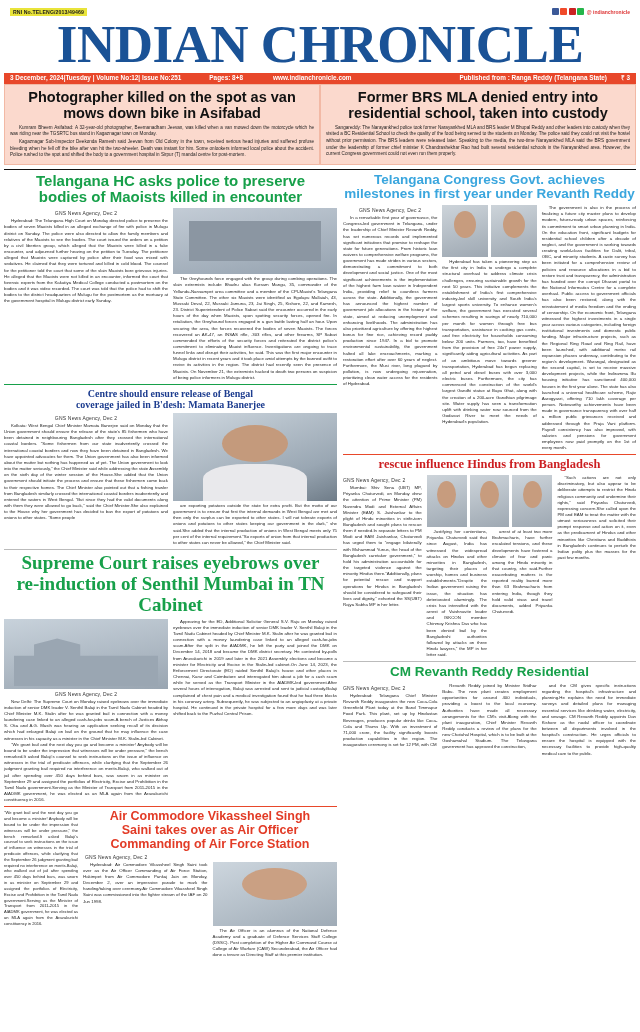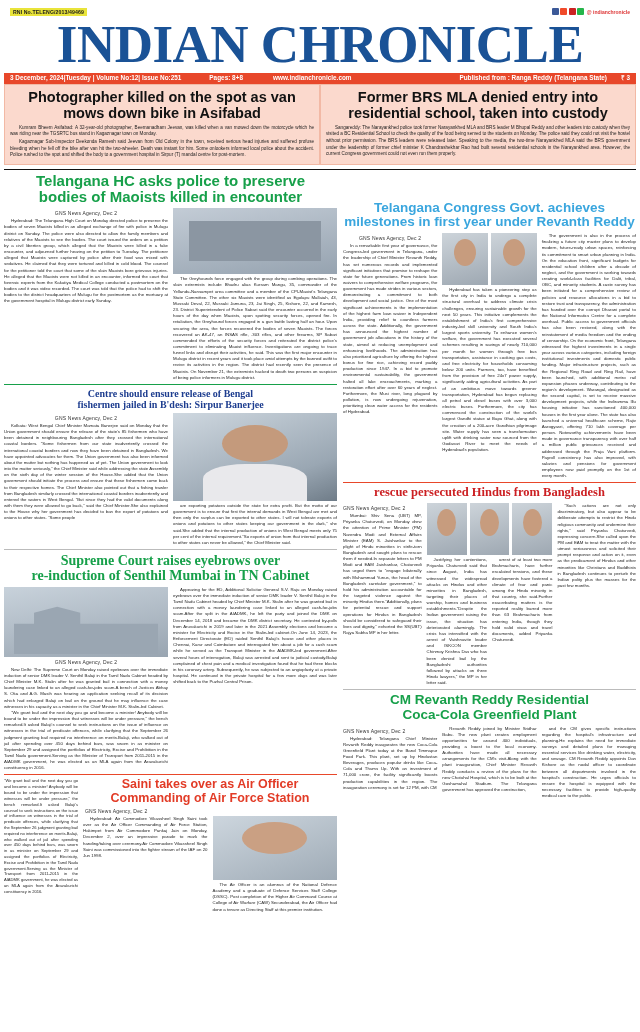--- a/index.html
+++ b/index.html
@@ -81,21 +81,21 @@
   .hl-green {
     font-family: "Liberation Sans", sans-serif; font-weight: bold;
     color: #17a04a; text-align: center; line-height: 1.08;
   }
   .hl-blue-serif {
     font-family: "Liberation Serif", serif; font-weight: bold;
     color: #1d3d8f; text-align: center; line-height: 1.1;
   }
   .hl-blue {
     font-family: "Liberation Sans", sans-serif; font-weight: bold;
-    color: #3aa6de; text-align: center; line-height: 1.08; margin-top: 28px;
+    color: #3aa6de; text-align: center; line-height: 1.08;
   }
   .hl-green-serif {
     font-family: "Liberation Serif", serif; font-weight: bold;
     color: #17a04a; text-align: center; line-height: 1.1;
   }
   .hl-red-serif {
     font-family: "Liberation Serif", serif; font-weight: bold;
     color: #cc1f22; text-align: center; line-height: 1.1;
   }
   .hl-red {
@@ -190,41 +190,41 @@
           <div class="bodytext" style="margin-top:2px;">
               <span class="ind">The Greyhounds force engaged with the group during combing operations. The slain extremists include Bhadru alias Kursam Mangu, 35, commander of the Yellandu-Nansampet area committee and a member of the CPI-Maoist's Telangana State Committee. The other six Maoists were identified as Egolapu Mallaiah, 43, Mussaki Deval, 22, Mussaki Jamuna, 23, Jai Singh, 25, Kishore, 22, and Kamesh, 23. District Superintendent of Police Sabari said the encounter occurred in the early hours of the day when Maoists, upon spotting security forces, opened fire. In retaliation, the Greyhound forces engaged in a gun battle lasting half an hour. Upon securing the area, the forces recovered the bodies of seven Maoists. The forces recovered an AK-47, an INSAS rifle, .303 rifles, and other firearms, SP Sabari commended the efforts of the security forces and reiterated the district police's commitment to eliminating Maoist influence. Investigations are ongoing to trace funnel links and disrupt their activities, he said. This was the first major encounter in Mulugu district in recent years and it took place amid attempts by the banned outfit to revive its activities in the region. The district had recently seen the presence of Maoists. On November 21, the extremists hacked to death two persons on suspicion of being police informers in Mulugu district.</span>
             </div>
         </div>
       </div>
 
       <div class="greenline"></div>
 
       <div class="hl-blue-serif" style="font-size:10px;">
         <div>Centre should ensure release of Bengal</div>
-        <div>fishermen jailed in B'desh: Sirpur Banerjee</div>
+        <div>coverage jailed in B'desh: Mamata Banerjee</div>
       </div>
 
       <div class="cols2" style="margin-top:3px;">
         <div class="col">
           <div class="byline">GNS News Agency, Dec 2</div>
           <div class="bodytext">
               <span class="ind">Kolkata: West Bengal Chief Minister Mamata Banerjee said on Monday that the Union government should ensure the release of the state's 85 fishermen who have been detained in neighbouring Bangladesh after they crossed the international coastal borders. "Some fishermen from our state inadvertently crossed the international coastal borders and now they have been detained in Bangladesh. We have appointed advocates for them. The Union government has also been informed about the matter but nothing has happened as of yet. The Union government to look into the matter seriously," the Chief Minister said while addressing the state Assembly on the sixth day of the winter session of the House.She added that the Union government should initiate the process and ensure that these fishermen come back to their respective homes. The Chief Minister also pointed out that a fishing trawler from Bangladesh similarly crossed the international coastal borders inadvertently and entered the waters in West Bengal. "But since they had the valid documents along with them they were allowed to go back," said the Chief Minister.She also explained to the House why her government has decided to ban the export of potatoes and onions to other states. "Some people</span>
             </div>
         </div>
         <div class="col">
           <div class="photo ph-mamata"></div>
           <div class="bodytext" style="margin-top:2px;">
               <span class="ind">are exporting potatoes outside the state for extra profit. But the motto of our government is to ensure that first the internal demands in West Bengal are met and then only the surplus can be exported to other states. I will not tolerate exports of onions and potatoes to other states keeping our government in the dark," she said.She added that the internal production of onions in West Bengal meets only 75 per cent of the internal requirement."So exports of onion from that internal production to other states can never be allowed," the Chief Minister said.</span>
             </div>
         </div>
       </div>
 
       <div class="thinrule"></div>
 
-      <div class="hl-green-serif" style="font-size:14px;">
+      <div class="hl-green-serif" style="font-size:19px;">
         <div>Supreme Court raises eyebrows over</div>
         <div>re-induction of Senthil Mumbai in TN Cabinet</div>
       </div>
 
       <div class="cols2" style="margin-top:3px;">
         <div class="col">
           <div class="photo ph-sc"></div>
           <div class="byline" style="margin-top:2px;">GNS News Agency, Dec 2</div>
           <div class="bodytext">
               <span class="ind">New Delhi: The Supreme Court on Monday raised eyebrows over the immediate induction of senior DMK leader V. Senthil Balaji in the Tamil Nadu Cabinet headed by Chief Minister M.K. Stalin after he was granted bail in connection with a money laundering case linked to an alleged cash-for-jobs scam.A bench of Justices Abhay S. Oka and A.G. Masih was hearing an application seeking recall of its decision which had enlarged Balaji on bail on the ground that he may influence the case witnesses in his capacity as a minister in the Chief Minister M.K. Stalin-led Cabinet.</span>
@@ -241,20 +241,21 @@
       </div>
 
       <div class="redline"></div>
 
       <div class="cols2">
         <div style="flex:0 0 74px; max-width:74px;">
           <div class="bodytext" style="font-size:4.1px;"><span>"We grant bail and the next day you go and become a minister! Anybody will be bound to be under the impression that witnesses will be under pressure," the bench remarked.It asked Balaji's counsel to seek instructions on the issue of influence on witnesses in the trial of predicate offences, while clarifying that the September 26 judgment granting bail required no interference on merits.Balaji, who walked out of jail after spending over 450 days behind bars, was sworn in as minister on September 29 and assigned the portfolios of Electricity, Excise and Prohibition in the Tamil Nadu government.Serving as the Minister of Transport from 2011-2015 in the AIADMK government, he was elected as an MLA again from the Aravakurichi constituency in 2016.</span></div>
         </div>
         <div style="flex:1 1 0; min-width:0;">
           <div class="hl-red" style="font-size:12.5px;">
+            <div>Air Commodore Vikassheel Singh</div>
             <div>Saini takes over as Air Officer</div>
             <div>Commanding of Air Force Station</div>
           </div>
           <div class="byline" style="text-align:left; margin-left:2px;">GNS News Agency, Dec 2</div>
           <div class="cols2" style="margin-top:2px;">
             <div class="col">
               <div class="bodytext">
                   <span class="ind">Hyderabad: Air Commodore Vikassheel Singh Saini took over as the Air Officer Commanding of Air Force Station, Hakimpet from Air Commodore Pankaj Jain on Monday, December 2, over an impressive parade to mark the handing/taking over ceremony.Air Commodore Vikassheel Singh Saini was commissioned into the fighter stream of the IAF on 20 Jun 1998.</span>
                 </div>
             </div>
@@ -296,21 +297,21 @@
         <div class="col">
           <div class="bodytext">
               <span class="ind">The government is also in the process of finalizing a future city master plans to develop modern, future-ready urban spaces, reinforcing its commitment to smart urban planning in India. On the education front, significant budgets for residential school children after a decade of neglect, and the government is working towards creating world-class facilities for Dalit, tribal, OBC, and minority students. A caste survey has been initiated for a comprehensive review of policies and resource allocations in a bid to restore trust and transparency, the administration has handed over the corrupt Dharani portal to the National Informatics Centre for a complete overhaul. Public access to government officials has also been restored, along with the reinstatement of media freedom and the ending of censorship. On the economic front, Telangana witnessed the highest investments in a single year across various categories, including foreign institutional investments and domestic public funding. Major infrastructure projects, such as the Regional Ring Road and Ring Rail, have been launched, with additional metro rail expansion phases underway, contributing to the region's development. Warangal, designated as the second capital, is set to receive massive development projects, while the Indiramma Illu housing initiative has sanctioned 400,000 houses in the first year alone. The state has also launched a universal healthcare scheme, Rajiv Aarogyasri, offering 710 lakh coverage per person. Noteworthy achievements have been made in governance transparency with over half a million public grievances received and addressed through the Praja Vani platform. Payroll consistency has also improved, with salaries and pensions for government employees now paid promptly on the 1st of every month.</span>
             </div>
         </div>
       </div>
 
       <div class="redline"></div>
 
       <div class="hl-red-serif" style="font-size:12.5px;">
-        <div>rescue persecuted Hindus from Bangladesh</div>
+        <div>rescue influence Hindus from Bangladesh</div>
       </div>
 
       <div class="cols3" style="margin-top:3px;">
         <div class="col">
           <div class="byline" style="text-align:left;">GNS News Agency, Dec 2</div>
           <div class="bodytext">
               <span class="ind">Mumbai: Shiv Sena (UBT) MP, Priyanka Chaturvedi, on Monday drew the attention of Prime Minister (PM) Narendra Modi and External Affairs Minister (EAM) S. Jaishankar to the plight of Hindu minorities in strife-torn Bangladesh and sought plans to rescue them if needed.In separate letters to PM Modi and EAM Jaishankar, Chaturvedi has urged them to "engage bilaterally with Muhammad Yunus, the head of the Bangladesh caretaker government," to hold his administration accountable for the targeted violence against the minority Hindus there."Additionally, plans for potential rescue and support operations for Hindus in Bangladesh should be considered to safeguard their lives and dignity," exhorted the SS(UBT) Rajya Sabha MP in her letter.</span>
             </div>
         </div>
         <div class="col" style="flex:1.6 1 0;">
@@ -336,21 +337,20 @@
           <div class="bodytext">
               <span class="ind">"Such actions are not only discriminatory, but also appear to be deliberate attempts to restrict the Hindu religious community and undermine their rights," said Priyanka Chaturvedi, expressing concern.She called upon the PM and EAM to treat the matter with the utmost seriousness and solicited their prompt response and action on it, even as the predicament of Hindus and other minorities like Christians and Buddhists in Bangladesh continues to perturb the Indian polity plus the masses for the past few months.</span>
             </div>
         </div>
       </div>
 
       <div class="thinrule"></div>
 
       <div class="hl-green" style="font-size:13.5px;">
         <div>CM Revanth Reddy Residential</div>
-        <div>Coca-Cola Greenfield Plant</div>
       </div>
 
       <div class="cols3" style="margin-top:3px;">
         <div class="col">
           <div class="byline" style="text-align:left;">GNS News Agency, Dec 2</div>
           <div class="bodytext">
               <span class="ind">Hyderabad: Telangana Chief Minister Revanth Reddy inaugurates the new Coca-Cola Greenfield Plant today at the Band Timmapur Food Park. This plant, set up by Hindustan Beverages, produces popular drinks like Coca-Cola and Thums Up. With an investment of 71,000 crore, the facility significantly boosts production capabilities in the region. The inauguration ceremony is set for 12 PM, with CM</span>
             </div>
         </div>
         <div class="col">

